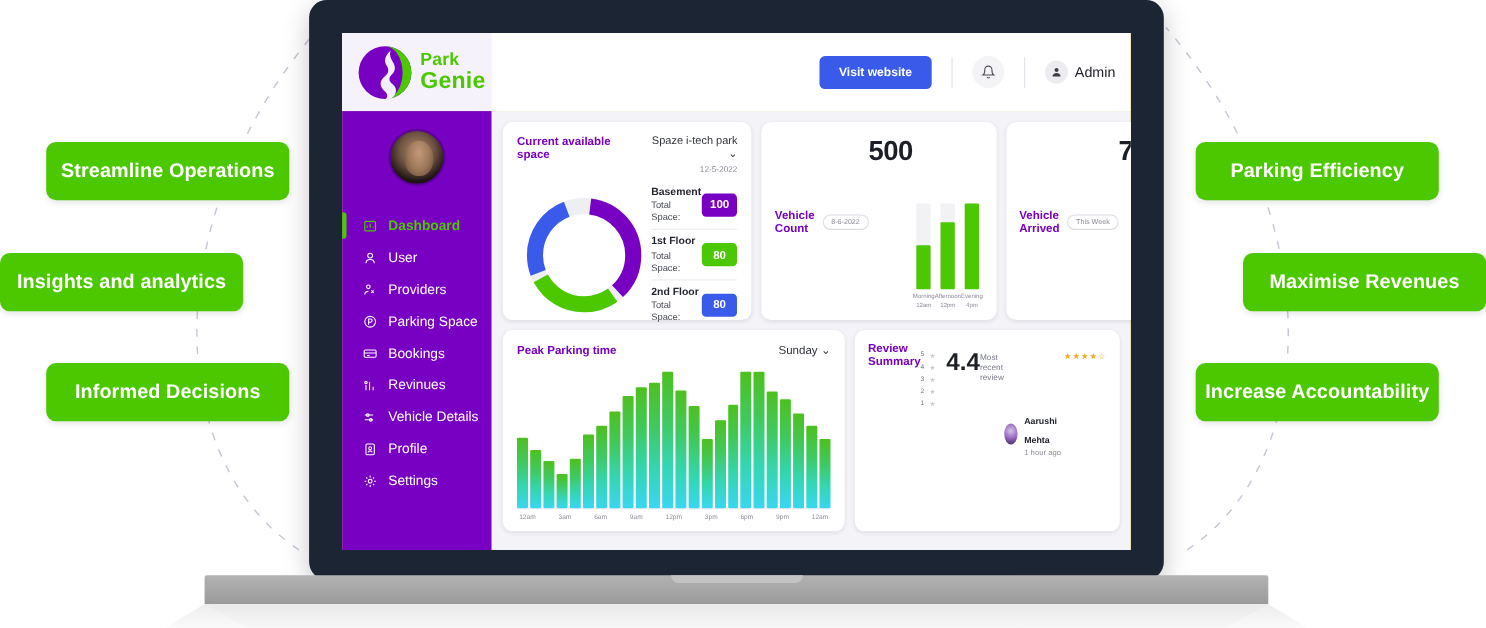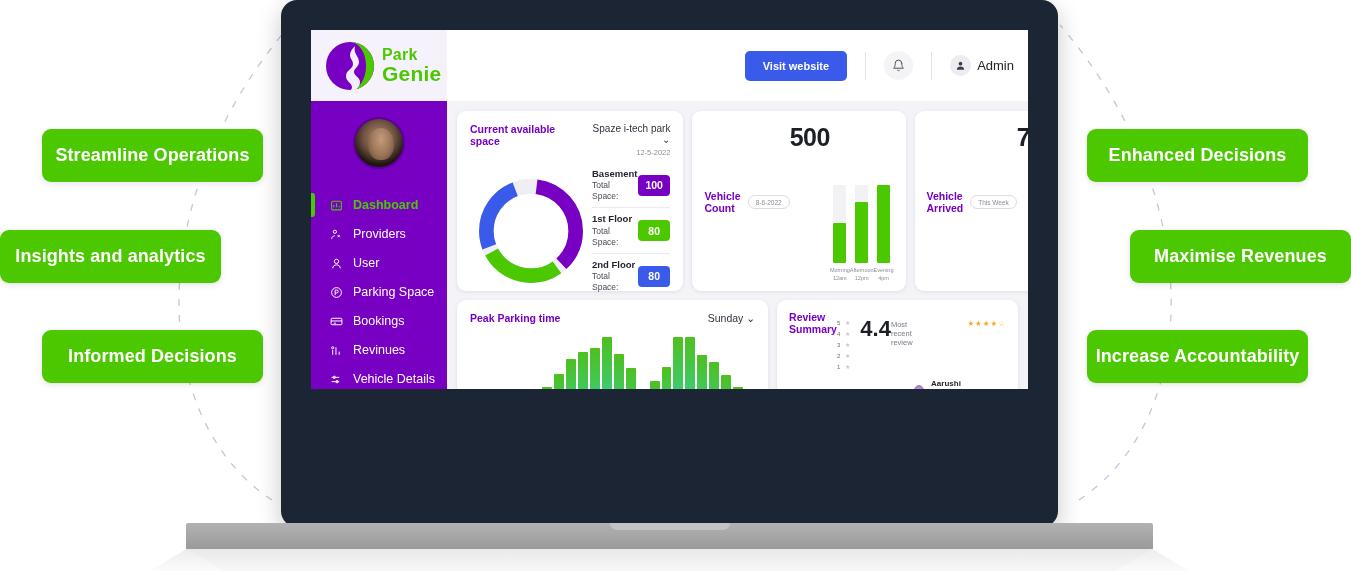--- a/index.html
+++ b/index.html
@@ -38,21 +38,21 @@
   
   .laptop-lid {
     position: absolute; left: 281px; top: 0px;
     width: 777px; height: 527px;
     background: #1b2533;
     border-radius: 16px;
     box-shadow: 0 8px 24px rgba(0,0,0,.22);
   }
   .screen {
     position: absolute; left: 30px; top: 30px;
-    width: 717px; height: 359px;
+    width: 717px; height: 470px;
     background: #fde047;
     overflow: hidden;
   }
   .laptop-base {
     position: absolute; left: 186px; top: 523px;
     width: 967px; height: 26px;
     background: linear-gradient(#b2b2b2, #9a9a9a);
     border-radius: 2px 2px 0 0;
   }
   .laptop-base::after {
@@ -224,21 +224,21 @@
     <span>Streamline Operations</span>
   </div>
   <div class="pill l2">
     <span>Insights and analytics</span>
   </div>
   <div class="pill l3">
     <span>Informed Decisions</span>
   </div>
 
   <div class="pill r1">
-    <span>Enhanced Decisions</span>
+    <span>Parking Efficiency</span>
   </div>
   <div class="pill r2">
     <span>Maximise Revenues</span>
   </div>
   <div class="pill r3">
     <span>Increase Accountability</span>
   </div>
 
   <div class="laptop-lid">
     <div class="screen">
@@ -288,35 +288,35 @@
               <svg width="13" height="13" viewBox="0 0 24 24" fill="none" stroke="#4cc800" stroke-width="2">
                   <rect x="3" y="4" width="18" height="16" rx="2"></rect>
                   <path d="M7 15v-4M12 15v-7M17 15v-2"></path>
                 </svg>
             </span>
             <span>Dashboard</span>
           </li>
           <li>
             <span class="ic">
               <svg width="13" height="13" viewBox="0 0 24 24" fill="none" stroke="#fff" stroke-width="1.8">
+                  <circle cx="12" cy="8" r="4"></circle>
+                  <path d="M5 21c0-4 3.1-6.5 7-6.5s7 2.5 7 6.5"></path>
+                </svg>
+            </span>
+            <span>User</span>
+          </li>
+          <li>
+            <span class="ic">
+              <svg width="13" height="13" viewBox="0 0 24 24" fill="none" stroke="#fff" stroke-width="1.8">
                   <circle cx="9" cy="7" r="3"></circle>
                   <path d="M3 20c0-3.3 2.7-5.5 6-5.5"></path>
                   <path d="M14 13l4 4M14 17l4-4"></path>
                 </svg>
             </span>
             <span>Providers</span>
-          </li>
-          <li>
-            <span class="ic">
-              <svg width="13" height="13" viewBox="0 0 24 24" fill="none" stroke="#fff" stroke-width="1.8">
-                  <circle cx="12" cy="8" r="4"></circle>
-                  <path d="M5 21c0-4 3.1-6.5 7-6.5s7 2.5 7 6.5"></path>
-                </svg>
-            </span>
-            <span>User</span>
           </li>
           <li>
             <span class="ic">
               <svg width="13" height="13" viewBox="0 0 24 24" fill="none" stroke="#fff" stroke-width="1.8">
                   <circle cx="12" cy="12" r="9"></circle>
                   <path d="M9.5 17V7.5h3.2a2.6 2.6 0 0 1 0 5.2H9.5"></path>
                 </svg>
             </span>
             <span>Parking Space</span>
           </li>

